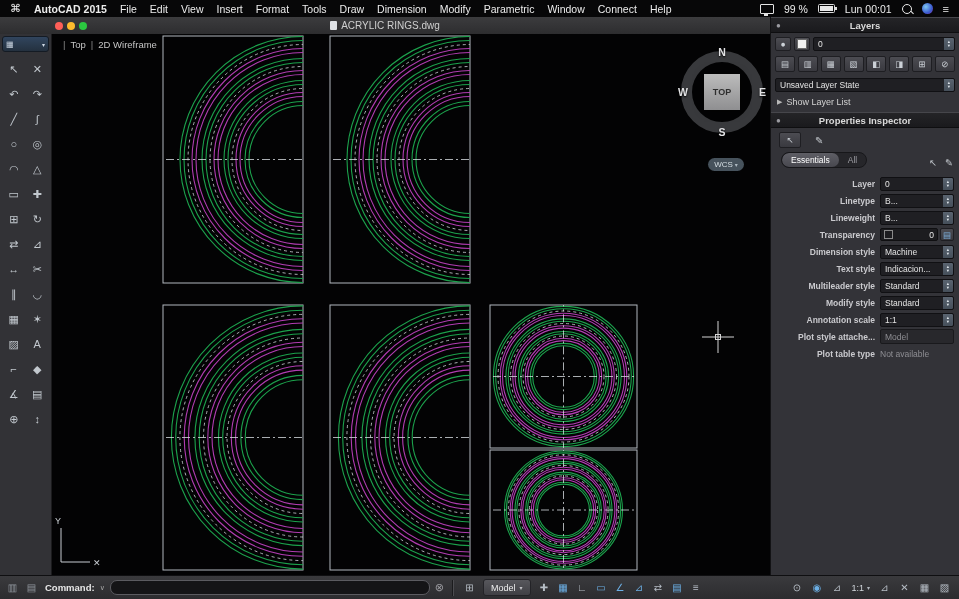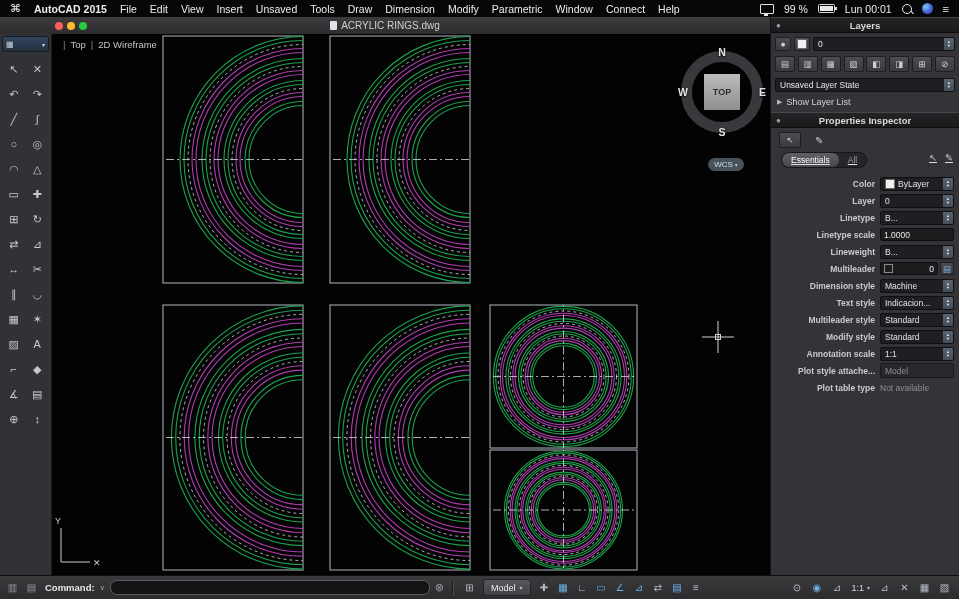--- a/index.html
+++ b/index.html
@@ -80,21 +80,21 @@
   .swatch{width:8px;height:8px;background:#f0f0f0;border:1px solid #6a6a6a;margin-right:3px;flex:none;}
   .grow{flex:1;}
   .layer-tools{display:flex;justify-content:space-between;margin:5px 4px 0 4px;}
   .state-dd{margin:6px 4px 0 4px;}
   .show-list{margin:5px 6px 0 6px;font-size:9px;color:#d2d2d2;display:flex;align-items:center;gap:4px;}
   .show-list .tri{font-size:7px;color:#b8b8b8;}
   .props-head{margin-top:5px;}
   .sel-row{margin:4px 6px 0 8px;display:flex;align-items:center;gap:14px;}
   .selbox{width:22px;height:16px;}
   .eyed{font-size:10px;color:#c3c8cd;}
-  .tabs-row{margin:4px 6px 0 10px;display:flex;align-items:flex-start;text-decoration:underline;}
+  .tabs-row{margin:4px 6px 0 10px;display:flex;align-items:flex-end;}
   .seg{display:flex;background:#26262a;border:1px solid #17171a;border-radius:8px;height:14px;overflow:hidden;}
   .seg-item{padding:0 9px;font-size:8.5px;color:#9d9da3;display:flex;align-items:center;}
   .seg-item.active{background:linear-gradient(#5e5e65,#48484f);color:#fff;border-radius:8px;}
   .tab-icons{margin-left:auto;display:flex;gap:8px;font-size:9.5px;color:#c3c8cd;}
   .props{margin-top:7px;}
   .prop-row{display:flex;align-items:center;height:17px;padding:0 5px 0 0;}
   .prop-label{width:104px;text-align:right;font-size:8.5px;font-weight:bold;color:#cacace;
               padding-right:5px;white-space:nowrap;flex:none;}
   .prop-ctrl{flex:1;display:flex;align-items:center;min-width:0;}
   .inputbox{height:13px;background:#1c1c1f;border:1px solid #0f0f11;border-radius:2px;color:#e9e9e9;
@@ -132,21 +132,21 @@
 <div class="screen">
 
   <div class="menubar">
     <span class="apple">⌘</span>
     <span class="app menu-item">AutoCAD 2015</span>
     <span style="display:flex;gap:13px;">
         <span class="menu-item">File</span>
         <span class="menu-item">Edit</span>
         <span class="menu-item">View</span>
         <span class="menu-item">Insert</span>
-        <span class="menu-item">Unsaved</span>
+        <span class="menu-item">Format</span>
         <span class="menu-item">Tools</span>
         <span class="menu-item">Draw</span>
         <span class="menu-item">Dimension</span>
         <span class="menu-item">Modify</span>
         <span class="menu-item">Parametric</span>
         <span class="menu-item">Window</span>
         <span class="menu-item">Connect</span>
         <span class="menu-item">Help</span>
       </span>
     <span class="spacer"></span>
@@ -458,33 +458,20 @@
         <span class="seg-item">All</span>
       </div>
       <span class="tab-icons">
         <span>↖</span>
         <span>✎</span>
       </span>
     </div>
 
     <div class="props">
         <div class="prop-row">
-          <span class="prop-label">Color</span>
-          <span class="prop-ctrl">
-            <div class="dropdown grow">
-              <span class="swatch" style="background: rgb(240, 240, 240);"></span>
-              <span>ByLayer</span>
-              <span class="dd-btn">
-                <span>▴</span>
-                <span>▾</span>
-              </span>
-            </div>
-          </span>
-        </div>
-        <div class="prop-row">
           <span class="prop-label">Layer</span>
           <span class="prop-ctrl">
             <div class="dropdown grow">
               <span>0</span>
               <span class="dd-btn">
                 <span>▴</span>
                 <span>▾</span>
               </span>
             </div>
           </span>
@@ -495,39 +482,33 @@
             <div class="dropdown grow">
               <span>B...</span>
               <span class="dd-btn">
                 <span>▴</span>
                 <span>▾</span>
               </span>
             </div>
           </span>
         </div>
         <div class="prop-row">
-          <span class="prop-label">Linetype scale</span>
-          <span class="prop-ctrl">
-            <div class="inputbox grow">1.0000</div>
-          </span>
-        </div>
-        <div class="prop-row">
           <span class="prop-label">Lineweight</span>
           <span class="prop-ctrl">
             <div class="dropdown grow">
               <span>B...</span>
               <span class="dd-btn">
                 <span>▴</span>
                 <span>▾</span>
               </span>
             </div>
           </span>
         </div>
         <div class="prop-row">
-          <span class="prop-label">Multileader</span>
+          <span class="prop-label">Transparency</span>
           <span class="prop-ctrl">
             <div class="inputbox grow">
               <span class="mini"></span>
               <span style="margin-left: auto;">0</span>
             </div>
             <span class="pbtn" style="color: rgb(127, 178, 224); margin-left: 2px; height: 13px; min-width: 14px;">▤</span>
           </span>
         </div>
         <div class="prop-row">
           <span class="prop-label">Dimension style</span>

